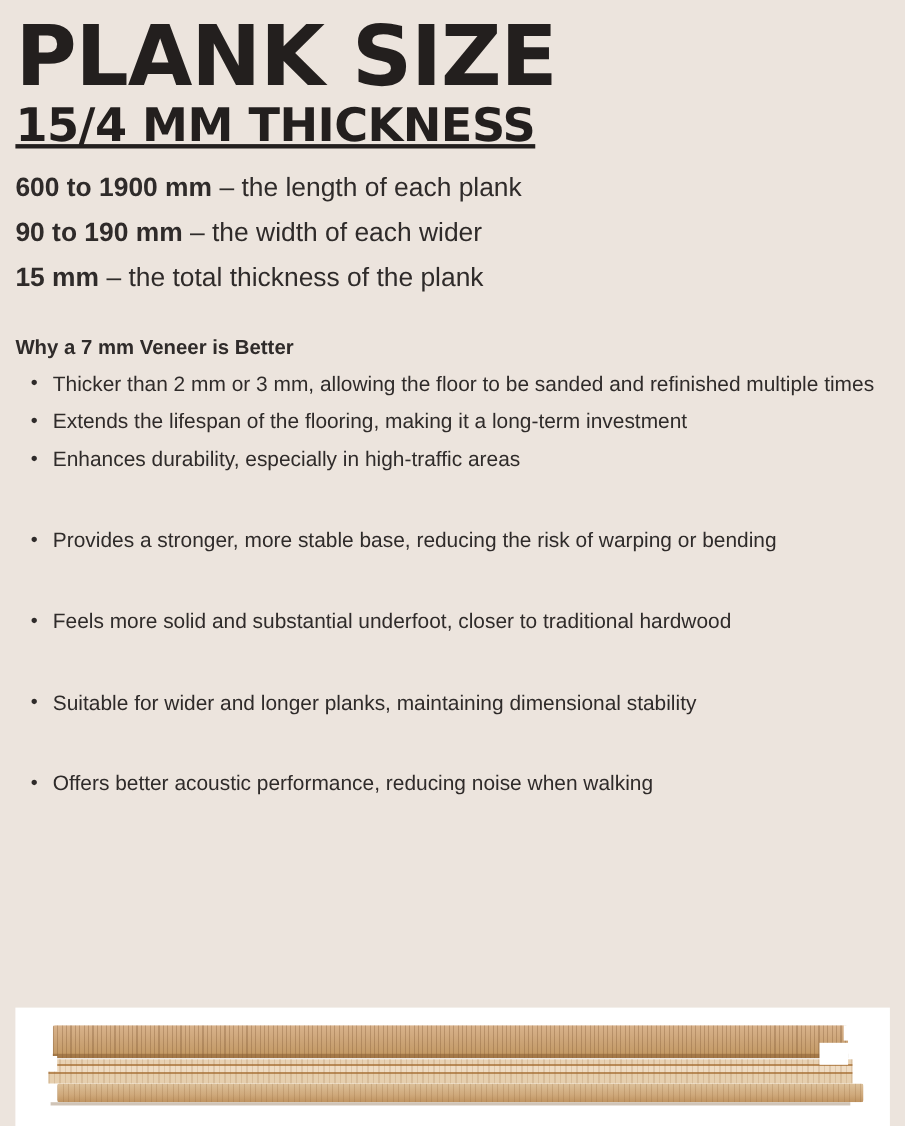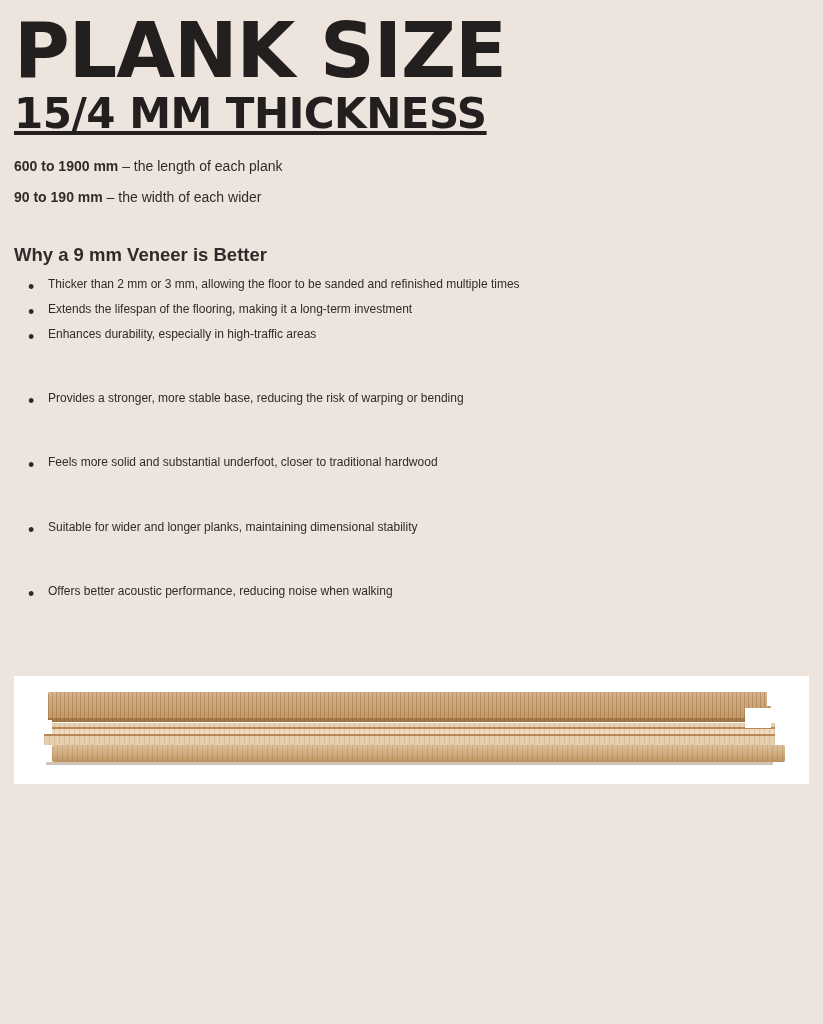--- a/index.html
+++ b/index.html
@@ -11,21 +11,21 @@
     height: 1024px;
     background: #ece4dd;
     font-family: "Liberation Sans", sans-serif;
     color: #2b2b2b;
     overflow: hidden;
     position: relative;
   }
   .page {
     box-sizing: border-box;
     width: 823px;
-    height: 784px;
+    height: 1024px;
     padding: 14px 14px 0 14px;
     position: relative;
   }
   .title {
     font-family: "DejaVu Sans", sans-serif;
     font-weight: bold;
     font-size: 76px;
     line-height: 0.98;
     letter-spacing: -1px;
     color: #231f1e;
@@ -37,42 +37,42 @@
     font-weight: bold;
     font-size: 42px;
     line-height: 1.05;
     letter-spacing: -0.5px;
     color: #231f1e;
     margin: 4px 0 22px 0;
     white-space: nowrap;
     text-decoration: underline;
   }
   .spec-line {
-    font-size: 14px;
+    font-size: 24px;
     line-height: 1.0;
     margin: 0 0 17px 0;
     color: #2f2b2a;
   }
   .spec-line .lead {
     font-weight: bold;
   }
   .section-head {
     font-size: 18.5px;
     font-weight: bold;
     color: #2f2b2a;
     margin: 40px 0 10px 0;
   }
   ul.bullets {
     margin: 0;
     padding: 0 6px 0 34px;
     list-style: none;
   }
   ul.bullets li {
     position: relative;
-    font-size: 12px;
+    font-size: 19px;
     line-height: 1.35;
     color: #2f2b2a;
     margin: 0 0 9px 0;
     text-align: justify;
   }
   ul.bullets li::before {
     content: "\2022";
     position: absolute;
     left: -20px;
     top: -1px;
@@ -200,23 +200,26 @@
   <h1 class="title">PLANK SIZE</h1>
   <h2 class="subtitle">15/4 MM THICKNESS</h2>
 
   <div class="spec-list">
     <p class="spec-line">
       <span class="lead">600 to 1900 mm</span><span> – the length of each plank</span>
     </p>
     <p class="spec-line">
       <span class="lead">90 to 190 mm</span><span> – the width of each wider</span>
     </p>
+    <p class="spec-line">
+      <span class="lead">15 mm</span><span> – the total thickness of the plank</span>
+    </p>
   </div>
 
-  <h3 class="section-head">Why a 9 mm Veneer is Better</h3>
+  <h3 class="section-head">Why a 7 mm Veneer is Better</h3>
   <ul class="bullets first">
     <li>Thicker than 2 mm or 3 mm, allowing the floor to be sanded and refinished multiple times</li>
     <li>Extends the lifespan of the flooring, making it a long-term investment</li>
     <li>Enhances durability, especially in high-traffic areas</li>
   </ul>
 
   <ul class="bullets second">
     <li>Provides a stronger, more stable base, reducing the risk of warping or bending</li>
     <li>Feels more solid and substantial underfoot, closer to traditional hardwood</li>
     <li>Suitable for wider and longer planks, maintaining dimensional stability</li>

